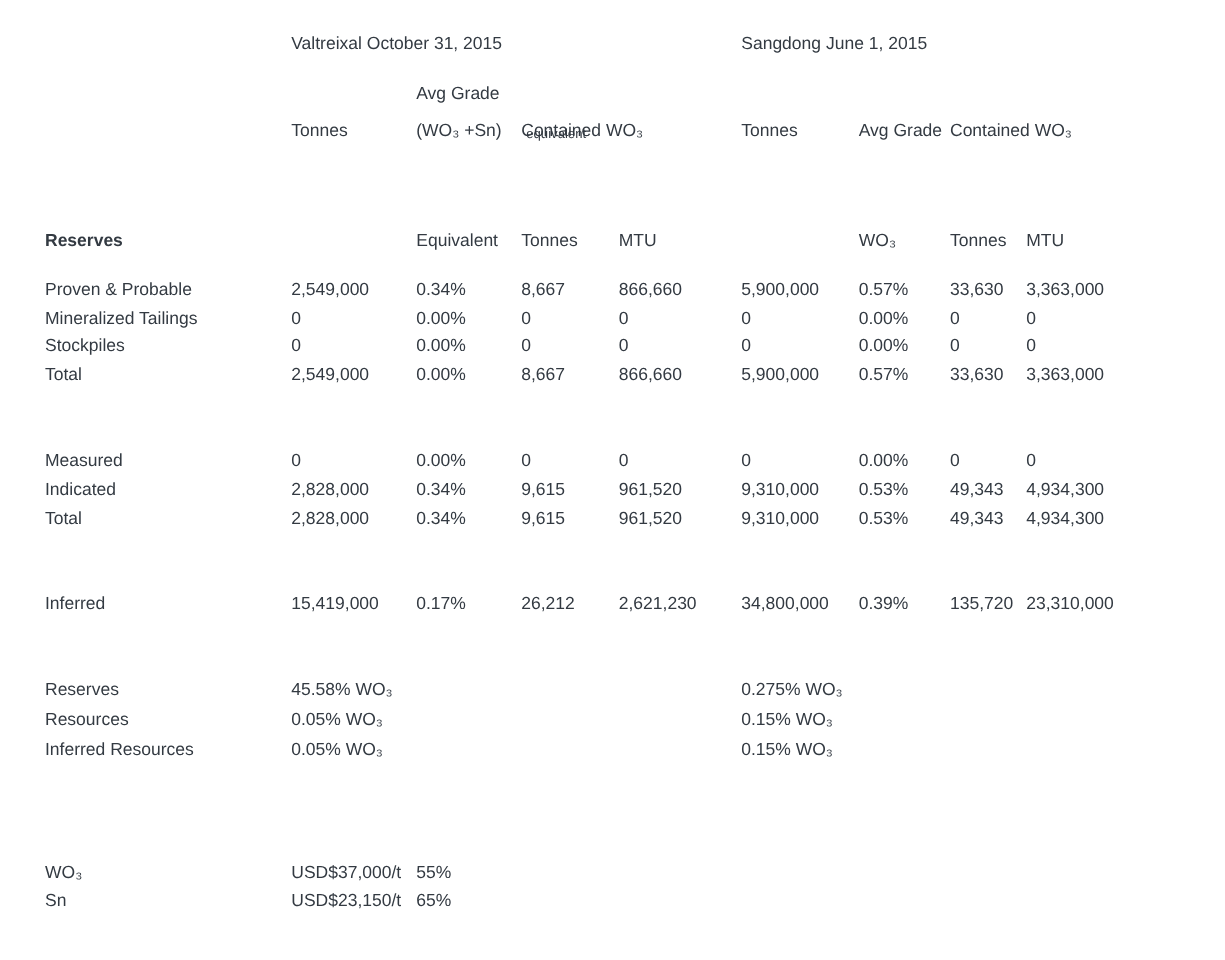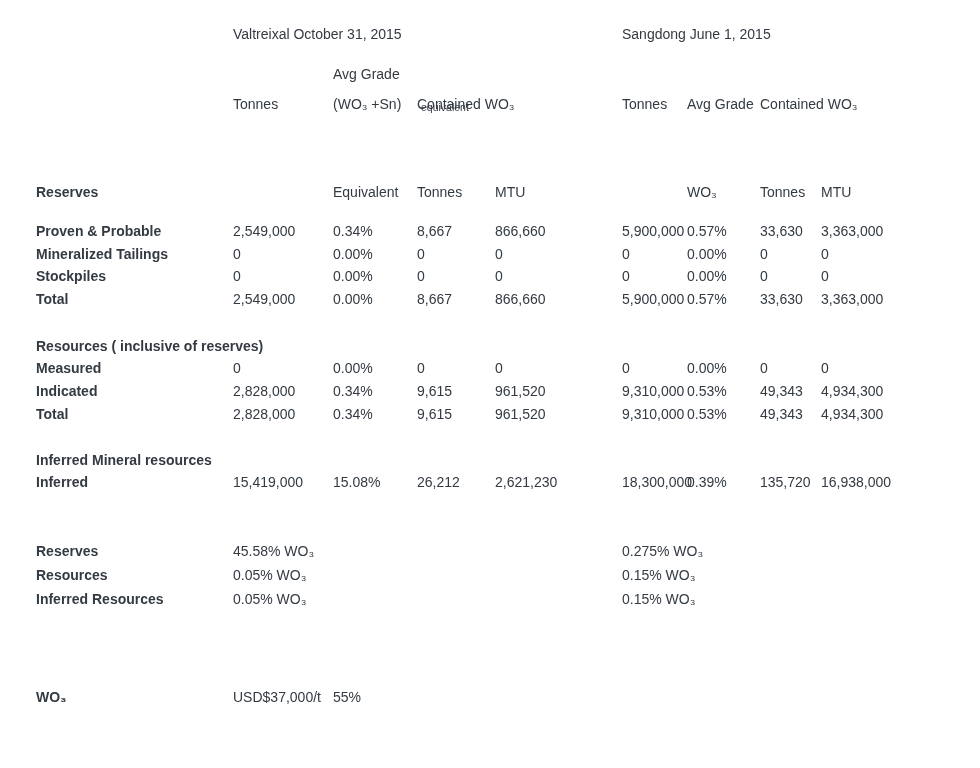--- a/index.html
+++ b/index.html
@@ -22,26 +22,26 @@
   }
   .row {
     position: absolute;
     left: 0;
     width: 100%;
     height: 18px;
     line-height: 17px;
     white-space: nowrap;
   }
   .row span { position: absolute; white-space: nowrap; }
-  .c1 { left: 36px; font-weight: bold; }
+  .c1 { left: 36px; }
   .c2 { left: 233px; }
   .c3 { left: 333px; }
   .c4 { left: 417px; }
   .c5 { left: 495px; }
-  .c6 { left: 622px; text-align: right; }
+  .c6 { left: 593px; text-align: right; }
   .c7 { left: 687px; }
   .c8 { left: 760px; }
   .c9 { left: 821px; }
   .bold { font-weight: bold; }
   .sub {
     font-size: 10.5px;
     position: relative;
     top: 3px;
     margin-left: 4px;
   }
@@ -120,23 +120,20 @@
     <span class="c2">2,549,000</span>
     <span class="c3">0.00%</span>
     <span class="c4">8,667</span>
     <span class="c5">866,660</span>
     <span class="c6">5,900,000</span>
     <span class="c7">0.57%</span>
     <span class="c8">33,630</span>
     <span class="c9">3,363,000</span>
   </div>
 
-  <div class="row" style="top:338px">
-    <span class="c1 bold">Resources ( inclusive of reserves)</span>
-  </div>
   <div class="row" style="top:360px">
     <span class="c1">Measured</span>
     <span class="c2">0</span>
     <span class="c3">0.00%</span>
     <span class="c4">0</span>
     <span class="c5">0</span>
     <span class="c6">0</span>
     <span class="c7">0.00%</span>
     <span class="c8">0</span>
     <span class="c9">0</span>
@@ -157,33 +154,30 @@
     <span class="c2">2,828,000</span>
     <span class="c3">0.34%</span>
     <span class="c4">9,615</span>
     <span class="c5">961,520</span>
     <span class="c6">9,310,000</span>
     <span class="c7">0.53%</span>
     <span class="c8">49,343</span>
     <span class="c9">4,934,300</span>
   </div>
 
-  <div class="row" style="top:452px">
-    <span class="c1 bold">Inferred Mineral resources</span>
-  </div>
   <div class="row" style="top:474px">
     <span class="c1">Inferred</span>
     <span class="c2">15,419,000</span>
-    <span class="c3">15.08%</span>
+    <span class="c3">0.17%</span>
     <span class="c4">26,212</span>
     <span class="c5">2,621,230</span>
-    <span class="c6">18,300,000</span>
+    <span class="c6">34,800,000</span>
     <span class="c7">0.39%</span>
     <span class="c8">135,720</span>
-    <span class="c9">16,938,000</span>
+    <span class="c9">23,310,000</span>
   </div>
 
   <div class="row" style="top:543px">
     <span class="c1">Reserves</span>
     <span class="c2">45.58% WO₃</span>
     <span class="c6">0.275% WO₃</span>
   </div>
   <div class="row" style="top:567px">
     <span class="c1">Resources</span>
     <span class="c2">0.05% WO₃</span>
@@ -193,14 +187,19 @@
     <span class="c1">Inferred Resources</span>
     <span class="c2">0.05% WO₃</span>
     <span class="c6">0.15% WO₃</span>
   </div>
 
   <div class="row" style="top:689px">
     <span class="c1">WO₃</span>
     <span class="c2">USD$37,000/t</span>
     <span class="c3">55%</span>
   </div>
+  <div class="row" style="top:712px">
+    <span class="c1">Sn</span>
+    <span class="c2">USD$23,150/t</span>
+    <span class="c3">65%</span>
+  </div>
 
 </div>
 
 </body></html>

